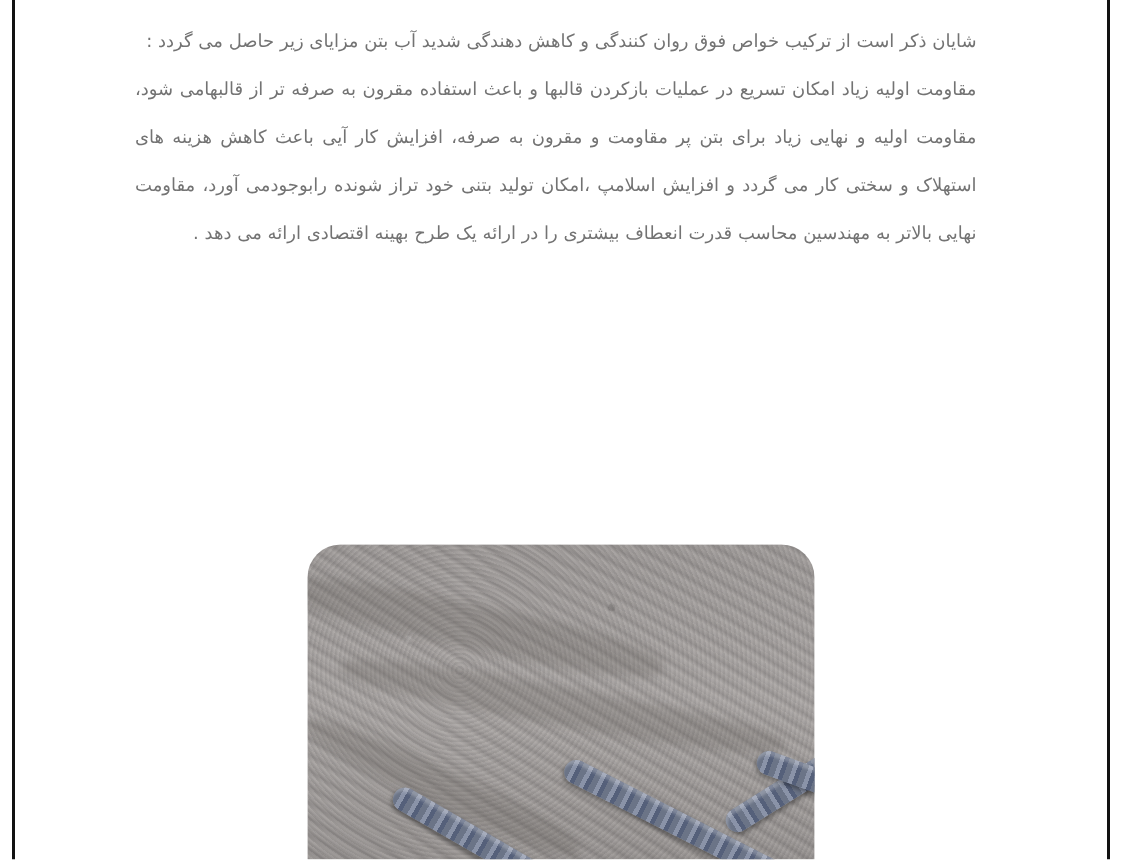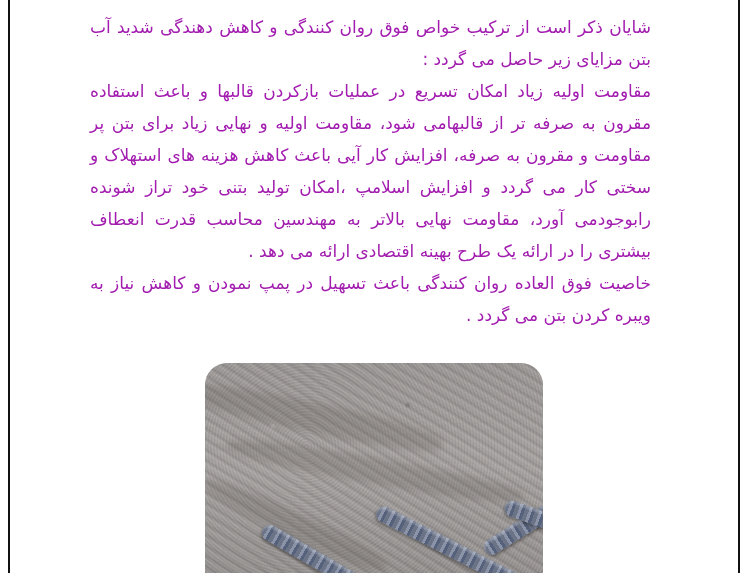--- a/index.html
+++ b/index.html
@@ -25,22 +25,22 @@
       background: #ffffff;
       box-sizing: content-box;
     }
     .content {
       position: absolute;
       left: 90px;
       top: 11px;
       width: 561px;
       direction: rtl;
       text-align: right;
-      color: #a21caf;
-      font-size: 17px;
+      color: #737373;
+      font-size: 12px;
       line-height: 32px;
     }
     .content p {
       margin: 0;
       padding: 0;
       text-align: justify;
       text-align-last: right;
     }
     .figure {
       position: absolute;
@@ -80,21 +80,20 @@
     }
   </style>
 </head>
 <body>
 
 <div class="page-frame"></div>
 
 <div class="content">
   <p>شایان ذکر است از ترکیب خواص فوق روان کنندگی و کاهش دهندگی شدید آب بتن مزایای زیر حاصل می گردد :</p>
   <p>مقاومت اولیه زیاد امکان تسریع در عملیات بازکردن قالبها و باعث استفاده مقرون به صرفه تر از قالبهامی شود، مقاومت اولیه و نهایی زیاد برای بتن پر مقاومت و مقرون به صرفه، افزایش کار آیی باعث کاهش هزینه های استهلاک و سختی کار می گردد و افزایش اسلامپ ،امکان تولید بتنی خود تراز شونده رابوجودمی آورد، مقاومت نهایی بالاتر به مهندسین محاسب قدرت انعطاف بیشتری را در ارائه یک طرح بهینه اقتصادی ارائه می دهد .</p>
-  <p>خاصیت فوق العاده روان کنندگی باعث تسهیل در پمپ نمودن و کاهش نیاز به ویبره کردن بتن می گردد .</p>
 </div>
 
 <div class="figure" title="concrete-with-rebar-photo">
   <div class="concrete-texture"></div>
   <div class="ridge" style="left:-20px; top:40px; width:260px; height:30px; transform:rotate(12deg);"></div>
   <div class="ridge" style="left:20px; top:95px; width:300px; height:26px; transform:rotate(10deg);"></div>
   <div class="ridge" style="left:-10px; top:150px; width:200px; height:24px; transform:rotate(25deg);"></div>
   <div class="rebar" style="left:58px; top:158px; width:200px; transform:rotate(30deg);"></div>
   <div class="rebar" style="left:172px; top:140px; width:200px; transform:rotate(27deg);"></div>
   <div class="rebar" style="left:280px; top:180px; width:90px; transform:rotate(-32deg);"></div>

